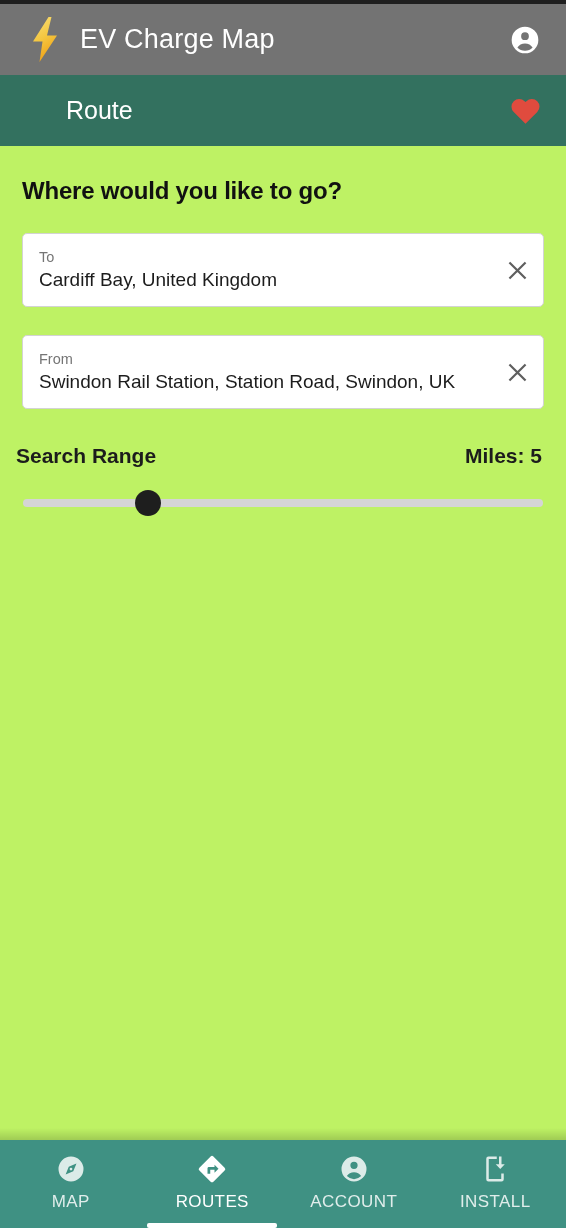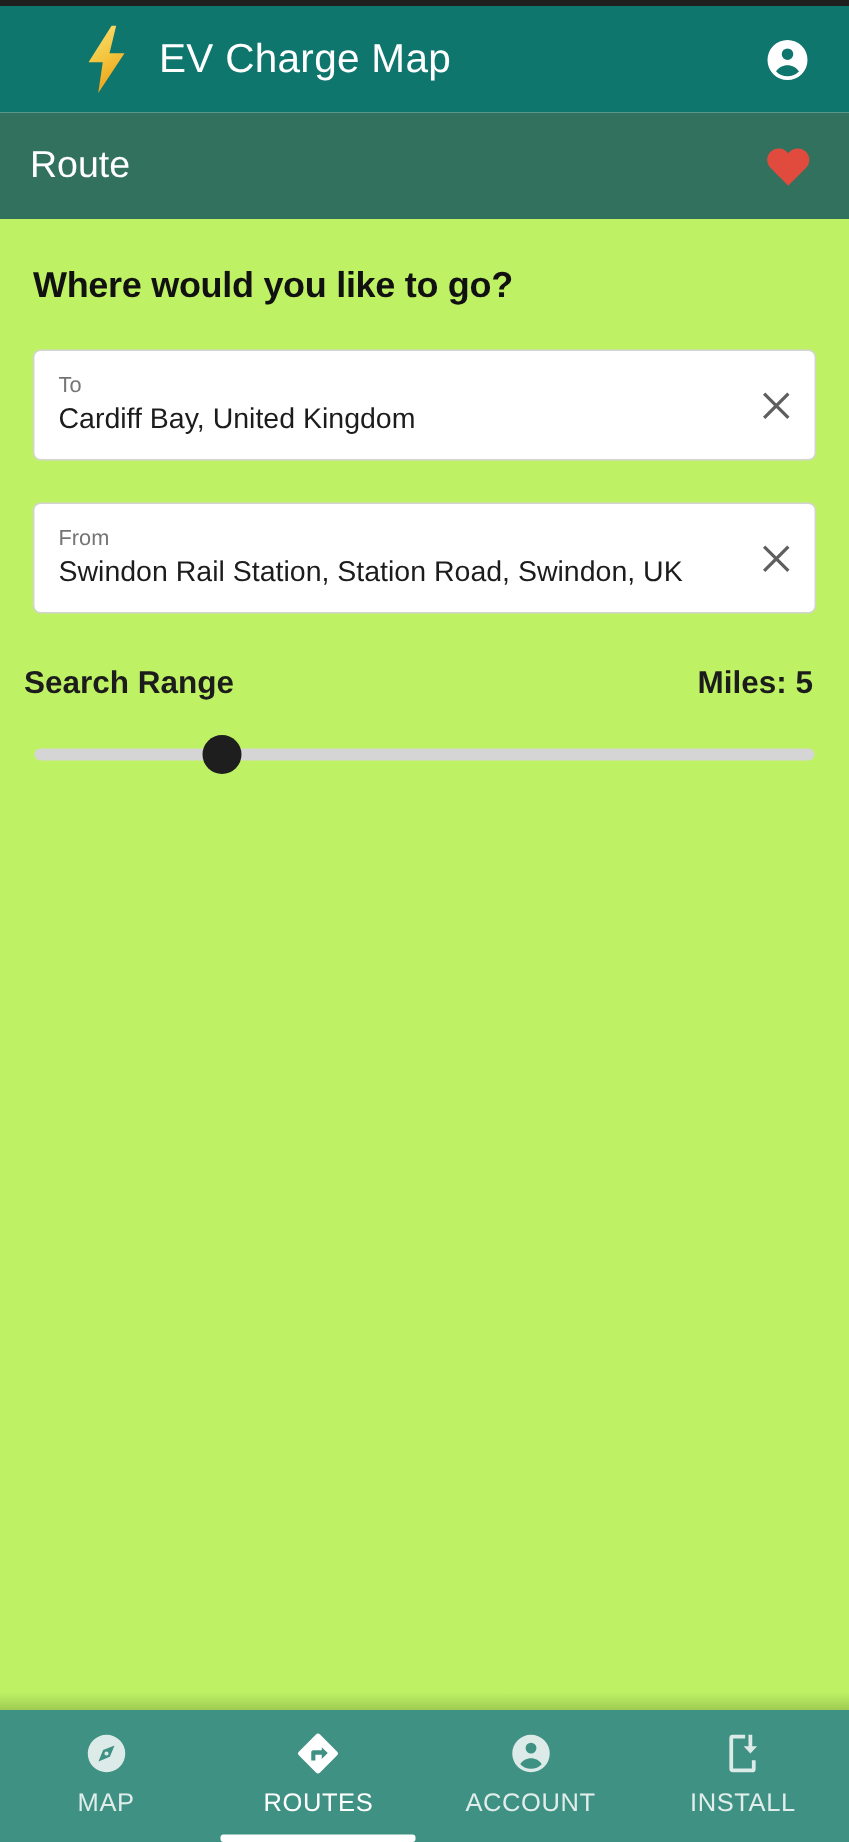--- a/index.html
+++ b/index.html
@@ -13,42 +13,42 @@
 
   
   .top-strip{
     position:absolute; left:0; top:0; width:566px; height:4px;
     background:#1f1f1f;
   }
 
   
   .appbar{
     position:absolute; left:0; top:4px; width:566px; height:71px;
-    background:#0f766e;
-    display:flex; align-items:center;padding-left:26px;
+    background:#737373;
+    display:flex; align-items:center;
   }
   .bolt-wrap{
     width:34px; height:47px; margin-left:28px; flex:none;
     display:flex; align-items:center; justify-content:center;
   }
   .app-title{
     color:#ffffff; font-size:27px; font-weight:400; letter-spacing:.2px;
     margin-left:18px; white-space:nowrap;
   }
   .appbar-spacer{ flex:1 1 auto; }
   .account-btn{
     margin-right:24px; width:34px; height:34px; flex:none;
     display:flex; align-items:center; justify-content:center; cursor:pointer;
   }
 
   
   .subbar{
     position:absolute; left:0; top:75px; width:566px; height:71px;
     background:#33715f;
-    display:flex; align-items:center;
+    display:flex; align-items:center;padding-left:46px;
   }
   .subbar-title{
     color:#ffffff; font-size:25px; font-weight:400; margin-left:20px;
     white-space:nowrap;
   }
   .subbar-spacer{ flex:1 1 auto; }
   .fav-btn{
     margin-right:24px; width:34px; height:34px; flex:none;
     display:flex; align-items:center; justify-content:center; cursor:pointer;
   }

